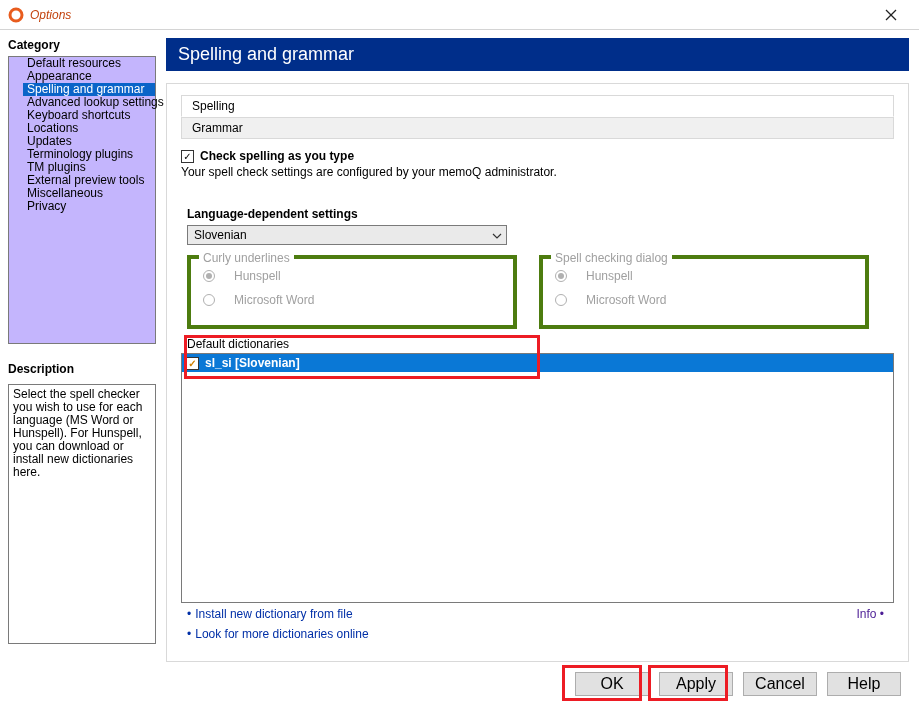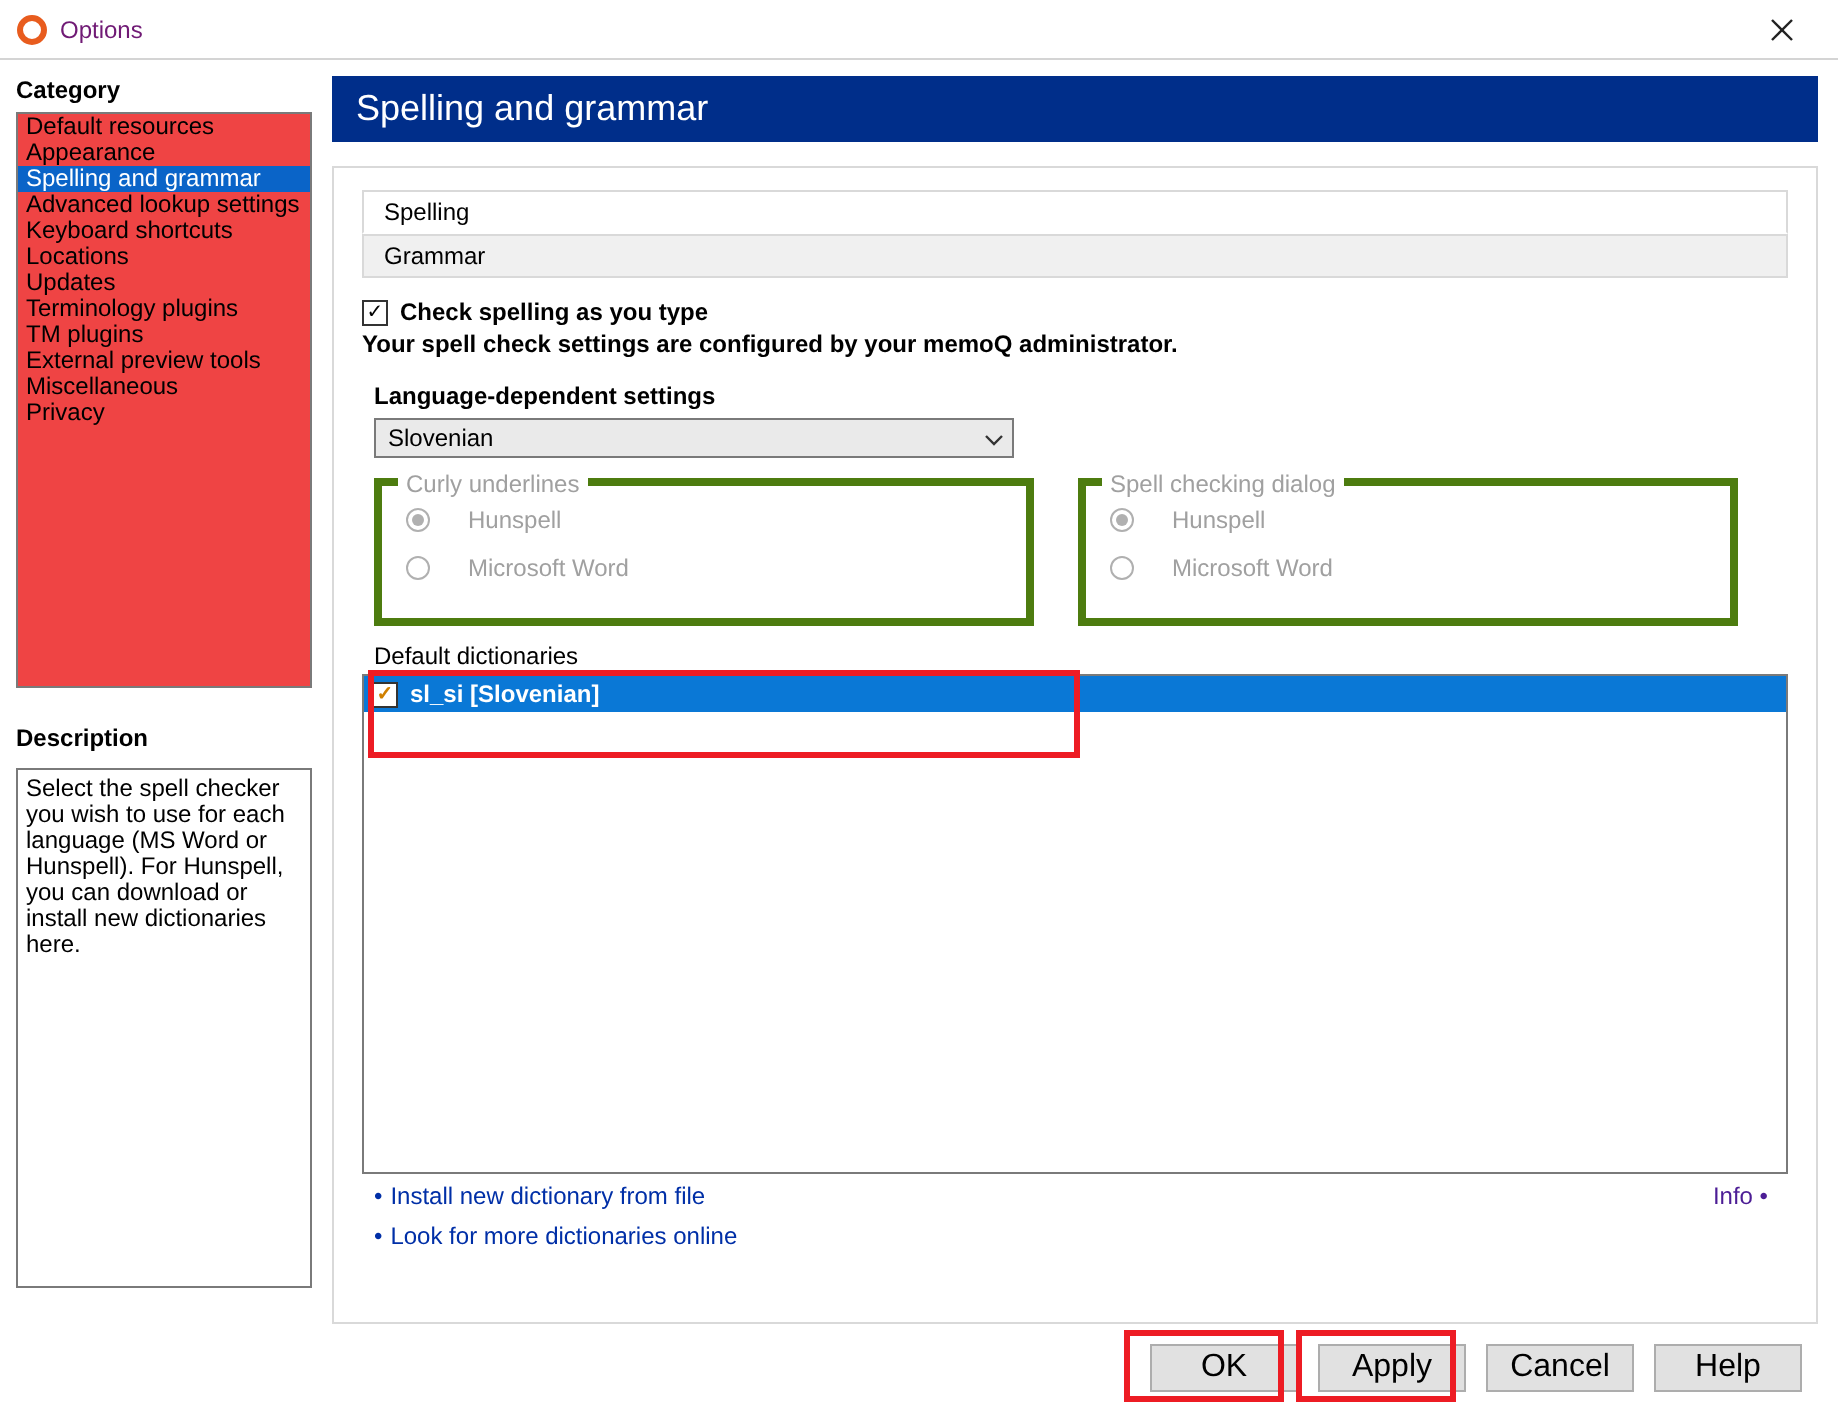--- a/index.html
+++ b/index.html
@@ -20,21 +20,22 @@
     align-items: center;
     padding: 0 8px 0 8px;
     border-bottom: 1px solid #d4d4d4;
   }
   .titlebar .appicon {
     width: 16px; height: 16px;
     margin-right: 6px;
   }
   .titlebar .title {
     flex: 1;
-    color: #701a75;
+    color: #c2410c;
+    font-style: italic;
   }
   .titlebar .closebtn {
     width: 40px;
     height: 28px;
     display: flex;
     align-items: center;
     justify-content: center;
     cursor: pointer;
   }
   .closebtn svg { stroke: #222; }
@@ -48,22 +49,23 @@
     padding: 8px 4px 8px 8px;
     display: flex;
     flex-direction: column;
   }
   .panelabel {
     font-weight: bold;
     margin-bottom: 4px;
   }
   .listbox {
     border: 1px solid #7a7a7a;
-    background: #ef4444;
+    background: #c4b5fd;
     flex: 0 0 auto;
+    padding-left: 14px;
   }
   .categorybox { height: 288px; }
   .catitem {
     padding: 0px 4px;
     line-height: 13px;
     font-size: 12px;
     white-space: nowrap;
     cursor: default;
   }
   .catitem.selected {
@@ -126,21 +128,21 @@
     gap: 6px;
     margin-bottom: 2px;
   }
   .checkrow .checkbox {
     width: 13px; height: 13px;
     border: 1px solid #333;
     display: flex; align-items:center; justify-content:center;
     font-size: 10px;
   }
   .bold { font-weight: bold; }
-  .subtext { margin-bottom: 12px; font-weight: bold; }
+  .subtext { margin-bottom: 28px; }
   .langlabel { font-weight: bold; margin-bottom: 4px; margin-left: 6px; }
   .select {
     width: 320px;
     border: 1px solid #7a7a7a;
     background: #eaeaea;
     height: 20px;
     display: flex;
     align-items: center;
     padding: 0 4px 0 6px;
     position: relative;

